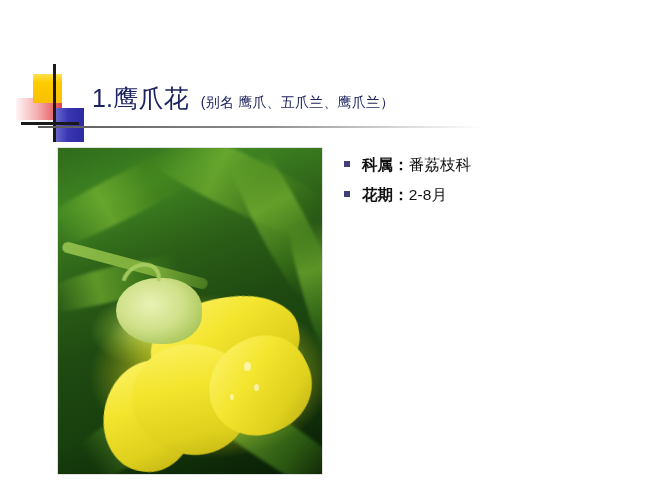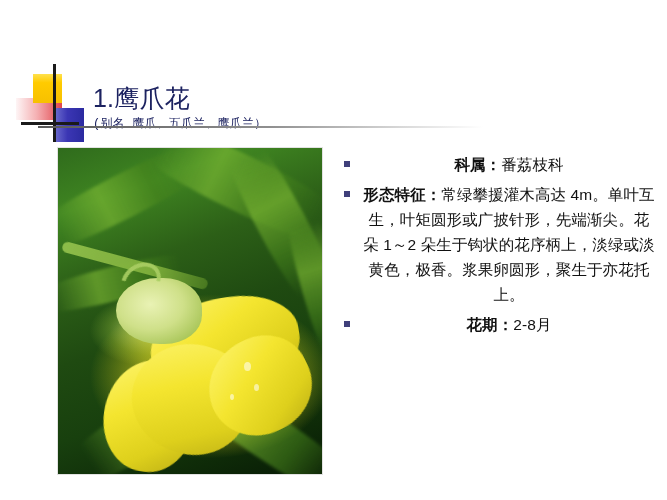--- a/index.html
+++ b/index.html
@@ -72,34 +72,32 @@
   }
 
   
   .title-row {
     position: absolute;
     left: 92px;
     top: 82px;
     display: flex;
     align-items: baseline;
     white-space: nowrap;
-    flex-direction: column;
   }
   .title-main {
     font-size: 25px;
     color: #1c2260;
     font-weight: 400;
     letter-spacing: 0.2px;
   }
   .title-alias {
-    font-size: 12px;
+    font-size: 14px;
     color: #1c2260;
-    margin-left: 1px;
+    margin-left: 12px;
     letter-spacing: 0.2px;
-    font-family: Liberation Mono, monospace;
   }
   .title-rule {
     position: absolute;
     left: 38px;
     top: 126px;
     width: 445px;
     height: 2px;
     background: linear-gradient(90deg, #585858 0%, #8f8f8f 52%, #d9d9d9 82%, rgba(255,255,255,0) 100%);
   }
 
@@ -203,21 +201,20 @@
     background: #3f3f7a;
     margin-top: 9px;
     margin-right: 12px;
   }
   .bullet-text {
     flex: 1 1 auto;
     font-size: 15.5px;
     line-height: 25px;
     color: #111111;
     letter-spacing: 0.1px;
-    text-align: center;
   }
   .bullet-text .lead {
     font-weight: bold;
   }
 </style>
 </head>
 <body>
 
 <div id="slide">
 
@@ -259,26 +256,20 @@
 
   <div class="body-list">
 
     <div class="bullet-item">
       <span class="bullet-mark"></span>
       <div class="bullet-text">
         <span class="lead">科属：</span><span>番荔枝科</span>
       </div>
     </div>
 
-    <div class="bullet-item">
-      <span class="bullet-mark"></span>
-      <div class="bullet-text">
-        <span class="lead">形态特征：</span><span>常绿攀援灌木高达 4m。单叶互生，叶矩圆形或广披针形，先端渐尖。花朵 1～2 朵生于钩状的花序柄上，淡绿或淡黄色，极香。浆果卵圆形，聚生于亦花托上。</span>
-      </div>
-    </div>
 
 
     <div class="bullet-item">
       <span class="bullet-mark"></span>
       <div class="bullet-text">
         <span class="lead">花期：</span><span>2-8月</span>
       </div>
     </div>
 
   </div>

